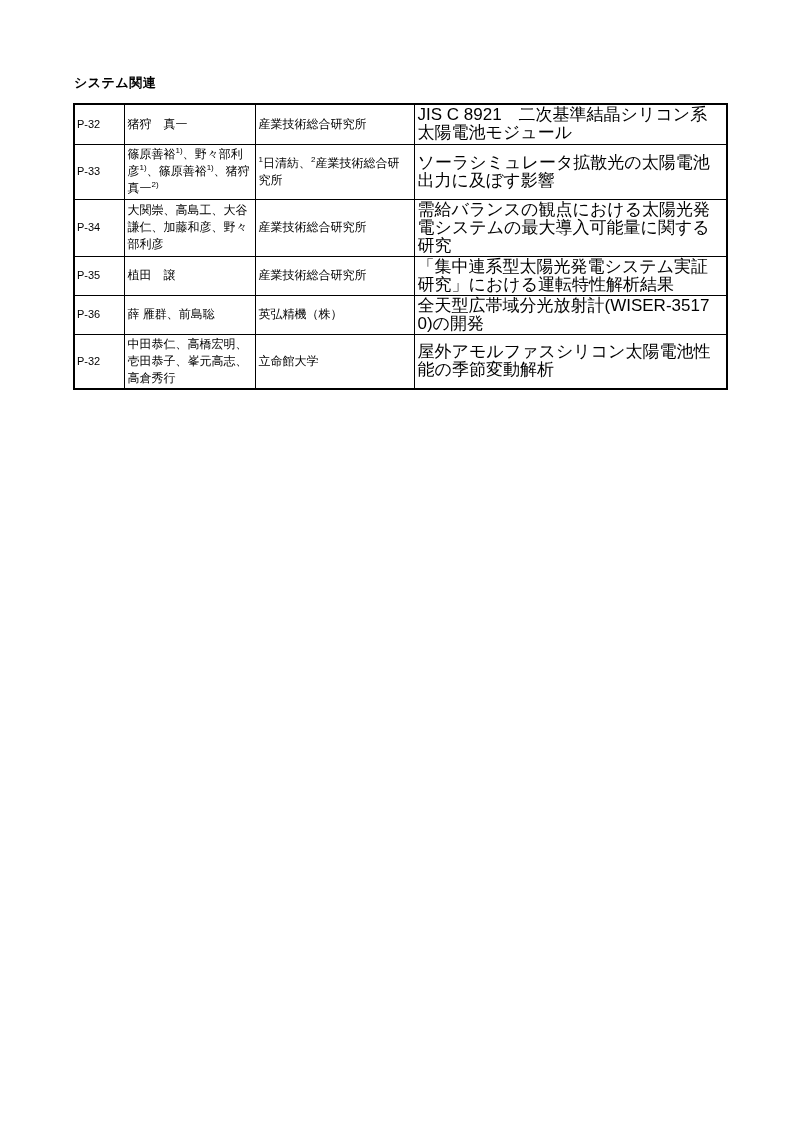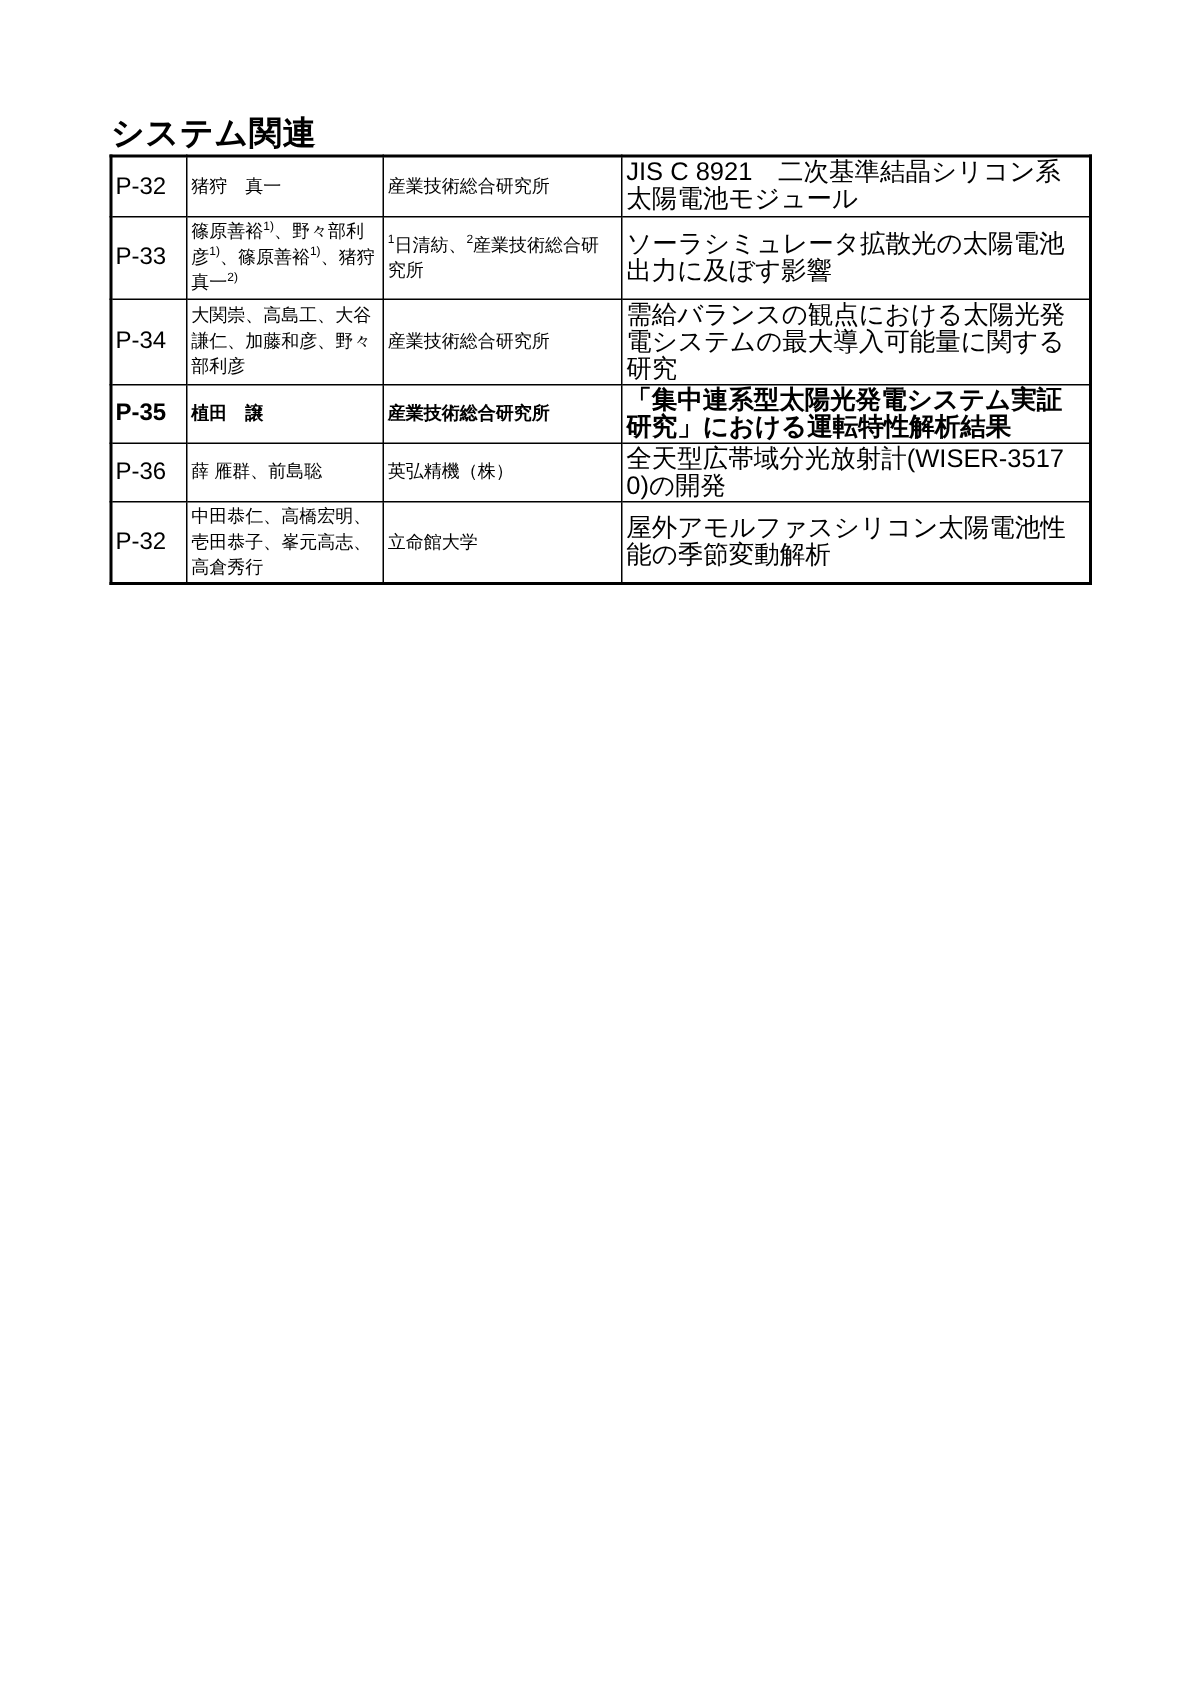--- a/index.html
+++ b/index.html
@@ -7,21 +7,21 @@
   body {
     width: 800px; height: 1132px;
     position: relative;
     font-family: "Liberation Sans", "DejaVu Sans", sans-serif;
     color: #000;
   }
   .page { position: absolute; inset: 0; background: #fff; }
   .section-title {
     position: absolute;
     left: 74px; top: 74px;
-    font-size: 22px;
+    font-size: 13px;
     font-weight: bold;
     letter-spacing: 0.5px;
     white-space: nowrap;
   }
   table.session-table {
     position: absolute;
     left: 73px; top: 103px;
     width: 653px;
     border-collapse: collapse;
     table-layout: fixed;
@@ -29,32 +29,32 @@
   }
   table.session-table td {
     border: 1px solid #000;
     vertical-align: middle;
     padding: 1px 3px;
     font-size: 12px;
     line-height: 17px;
     word-break: break-all;
     overflow-wrap: anywhere;
   }
-  table.session-table td.c0 { font-size: 16px; padding-left: 2px; padding-right: 0; }
+  table.session-table td.c0 { font-size: 11px; padding-left: 2px; padding-right: 0; }
   table.session-table td.c3 { font-size: 17px; line-height: 18px; }
   table.session-table sup {
     font-size: 8px;
     line-height: 0;
     vertical-align: super;
   }
   
   table.session-table tr:nth-child(1) { height: 40px; }
   table.session-table tr:nth-child(2) { height: 55px; }
   table.session-table tr:nth-child(3) { height: 53px; }
-  table.session-table tr:nth-child(4) { height: 37px; font-weight: bold; }
+  table.session-table tr:nth-child(4) { height: 37px; }
   table.session-table tr:nth-child(5) { height: 19px; }
   table.session-table tr:nth-child(6) { height: 51px; }
   table.session-table tr:nth-child(7) { height: 37px; }
 </style>
 </head>
 <body>
 
 <div class="page">
 
   <div class="section-title">システム関連</div>

